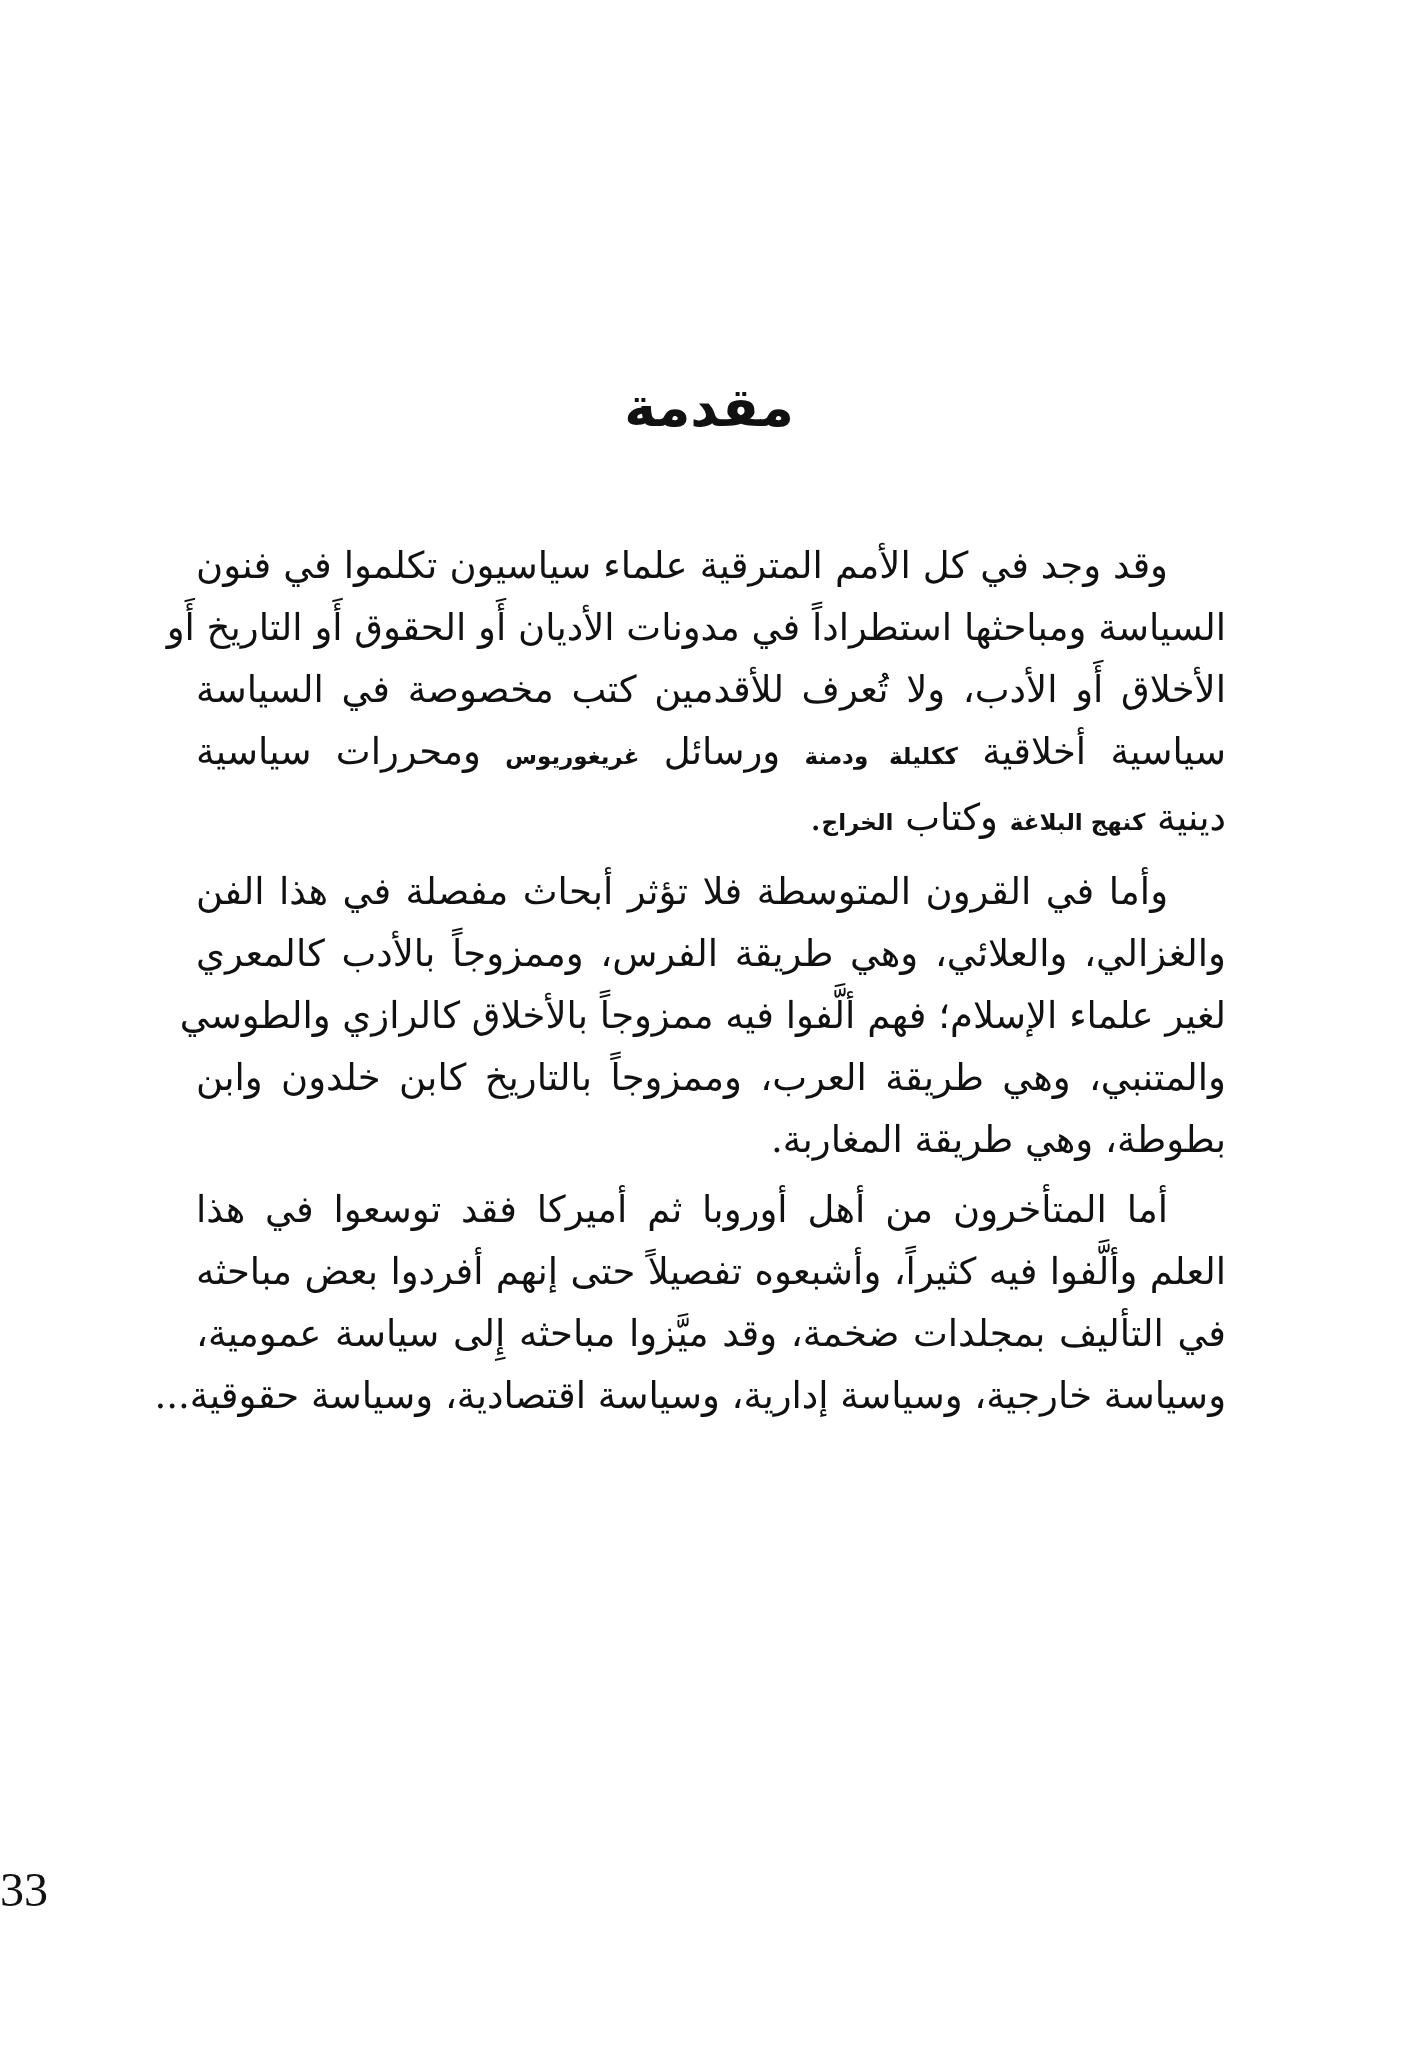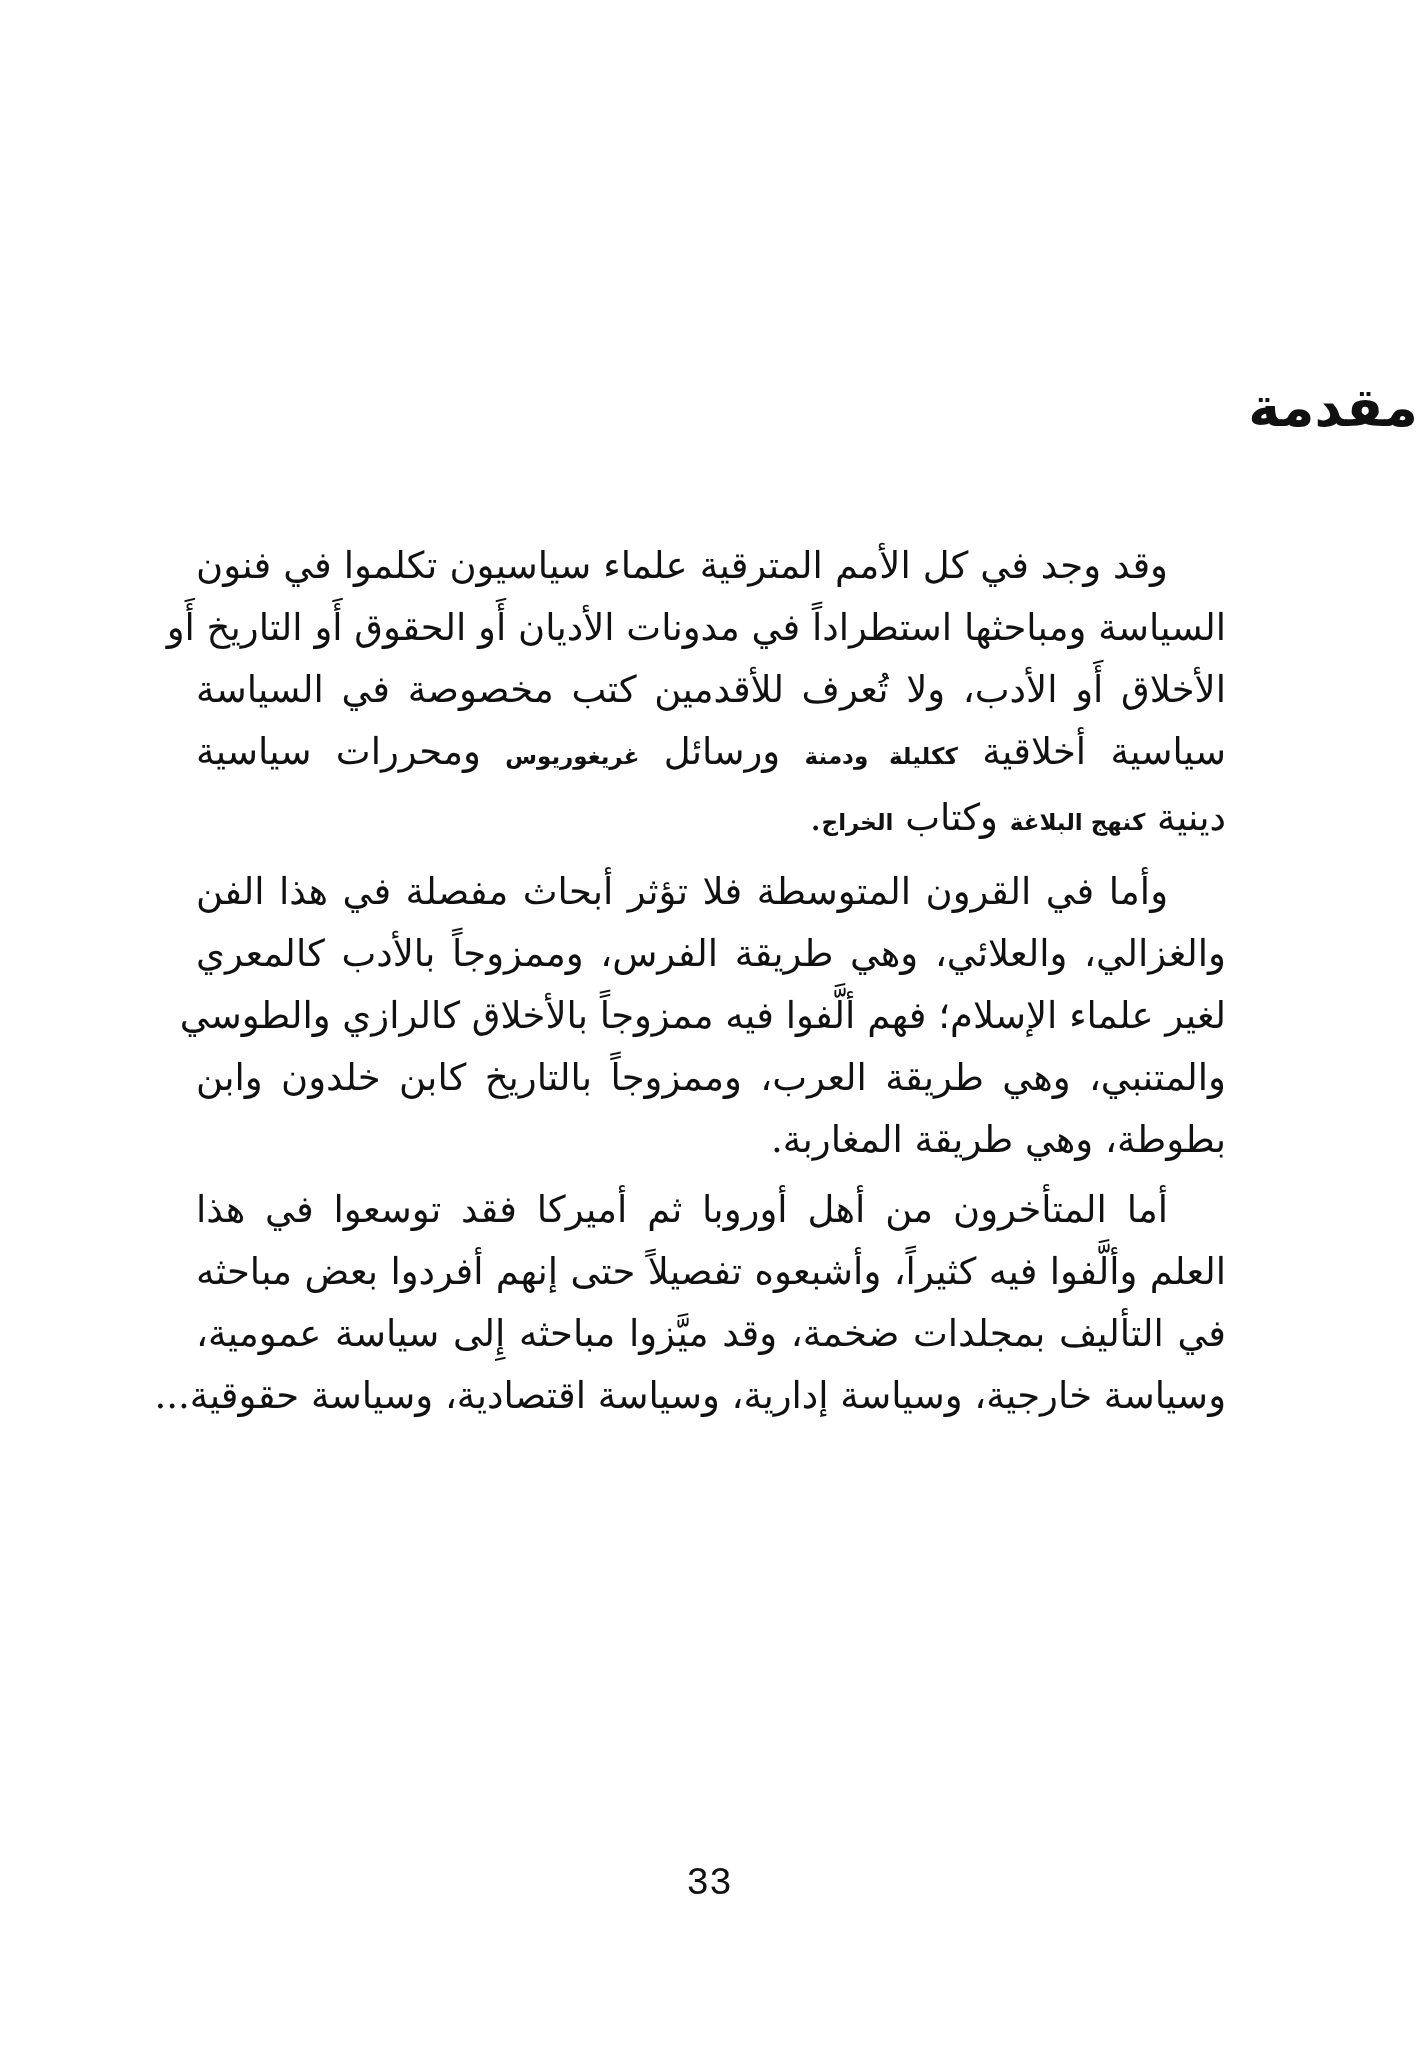--- a/index.html
+++ b/index.html
@@ -1,29 +1,29 @@
 <!DOCTYPE html>
 <html><head>
 <meta charset="utf-8">
 <style>
   html, body { margin: 0; padding: 0; background: #ffffff; }
   body { width: 1418px; height: 2047px; position: relative; overflow: hidden; color: #111111;
          font-family: "DejaVu Serif", "Liberation Serif", serif; }
   .page { position: absolute; left: 0; top: 0; width: 1418px; height: 2047px; }
-  .title { position: absolute; top: 340px; left: 0; width: 1418px; 
+  .title { position: absolute; top: 340px; left: 0; width: 1418px; text-align: center;
            font-family: "DejaVu Sans", sans-serif; font-weight: bold; font-size: 54px; direction: rtl; }
   .body { position: absolute; top: 535px; left: 196px; width: 1030px; direction: rtl;
           font-size: 37px; line-height: 62px; text-align: justify; }
   .para { margin: 0 0 8px 0; text-indent: 58px; }
   .para .line { display: block; text-align-last: justify; text-indent: 0; white-space: nowrap; }
   .para .line.first { padding-right: 58px; }
   .para .line.last { text-align-last: right; }
   .b { font-weight: bold; font-family: "DejaVu Sans", sans-serif; font-size: 23px; }
-  .page-number { position: absolute; top: 1862px; left: 0; width: 1418px; text-align: center;
-                 font-family: Liberation Mono, monospace; font-size: 38px; }
+  .page-number { position: absolute; top: 1862px; left: 0; width: 1418px; text-align: left;
+                 font-family: Liberation Serif, serif; font-size: 48px; }
 </style>
 </head>
 <body>
 
 <div class="page">
   <h1 class="title">مقدمة</h1>
 
   <div class="body">
 
     <p class="para">

